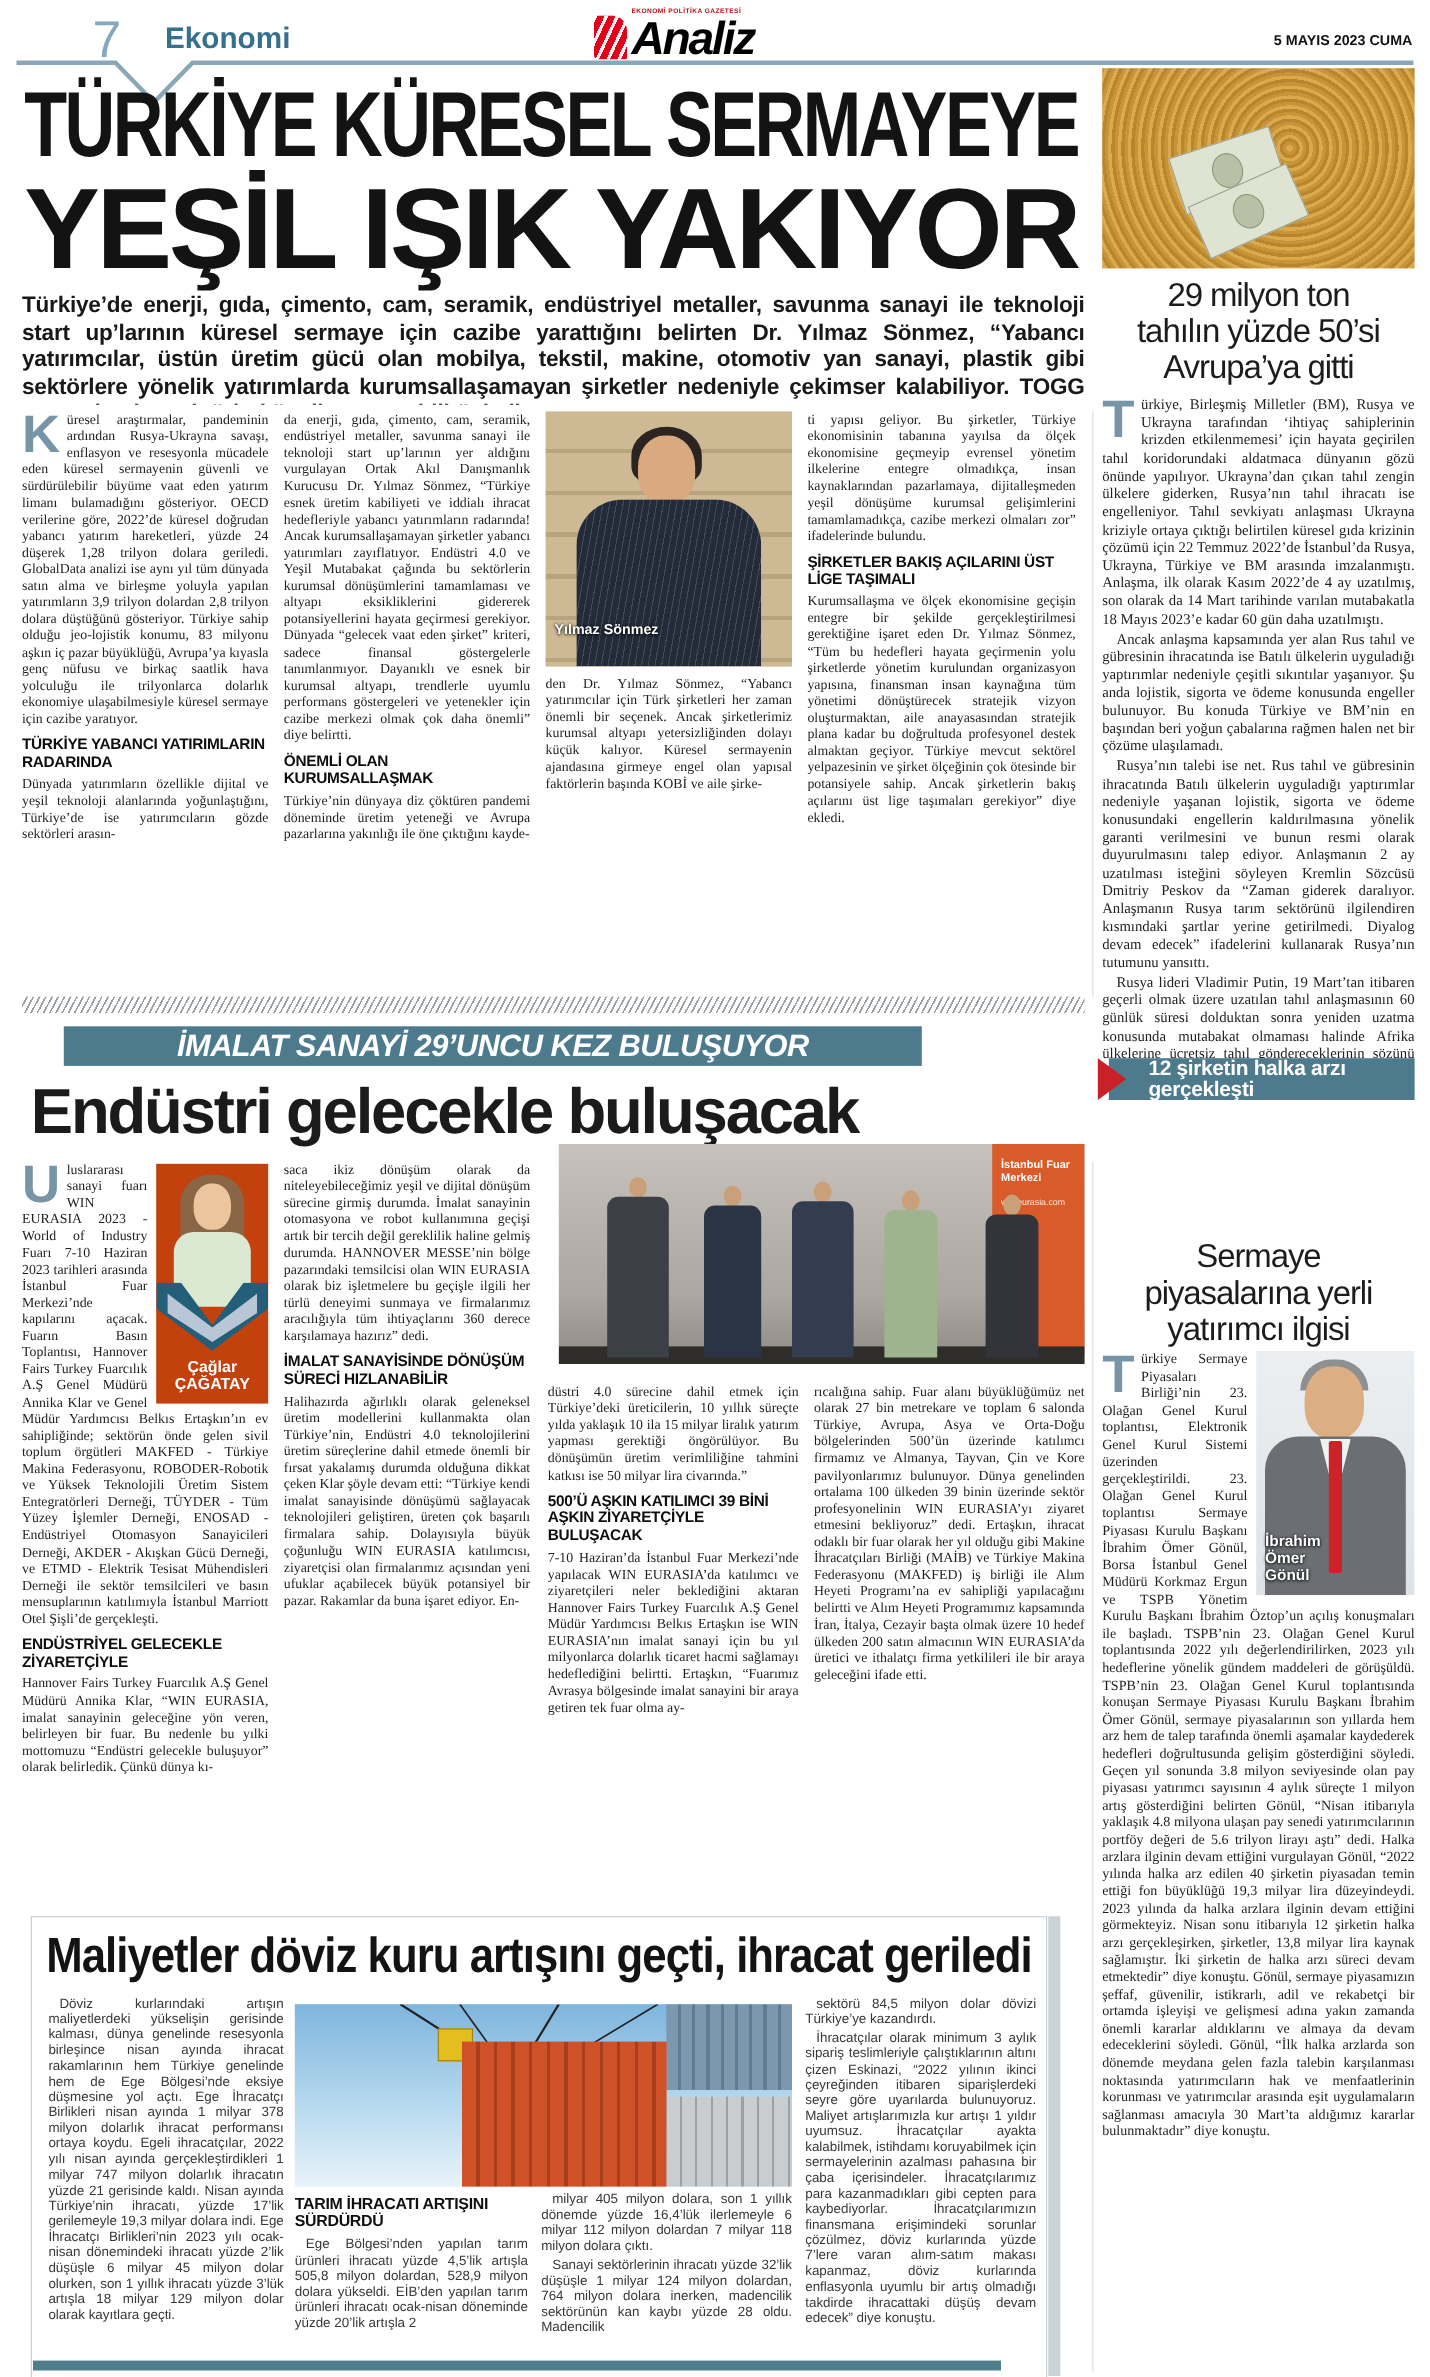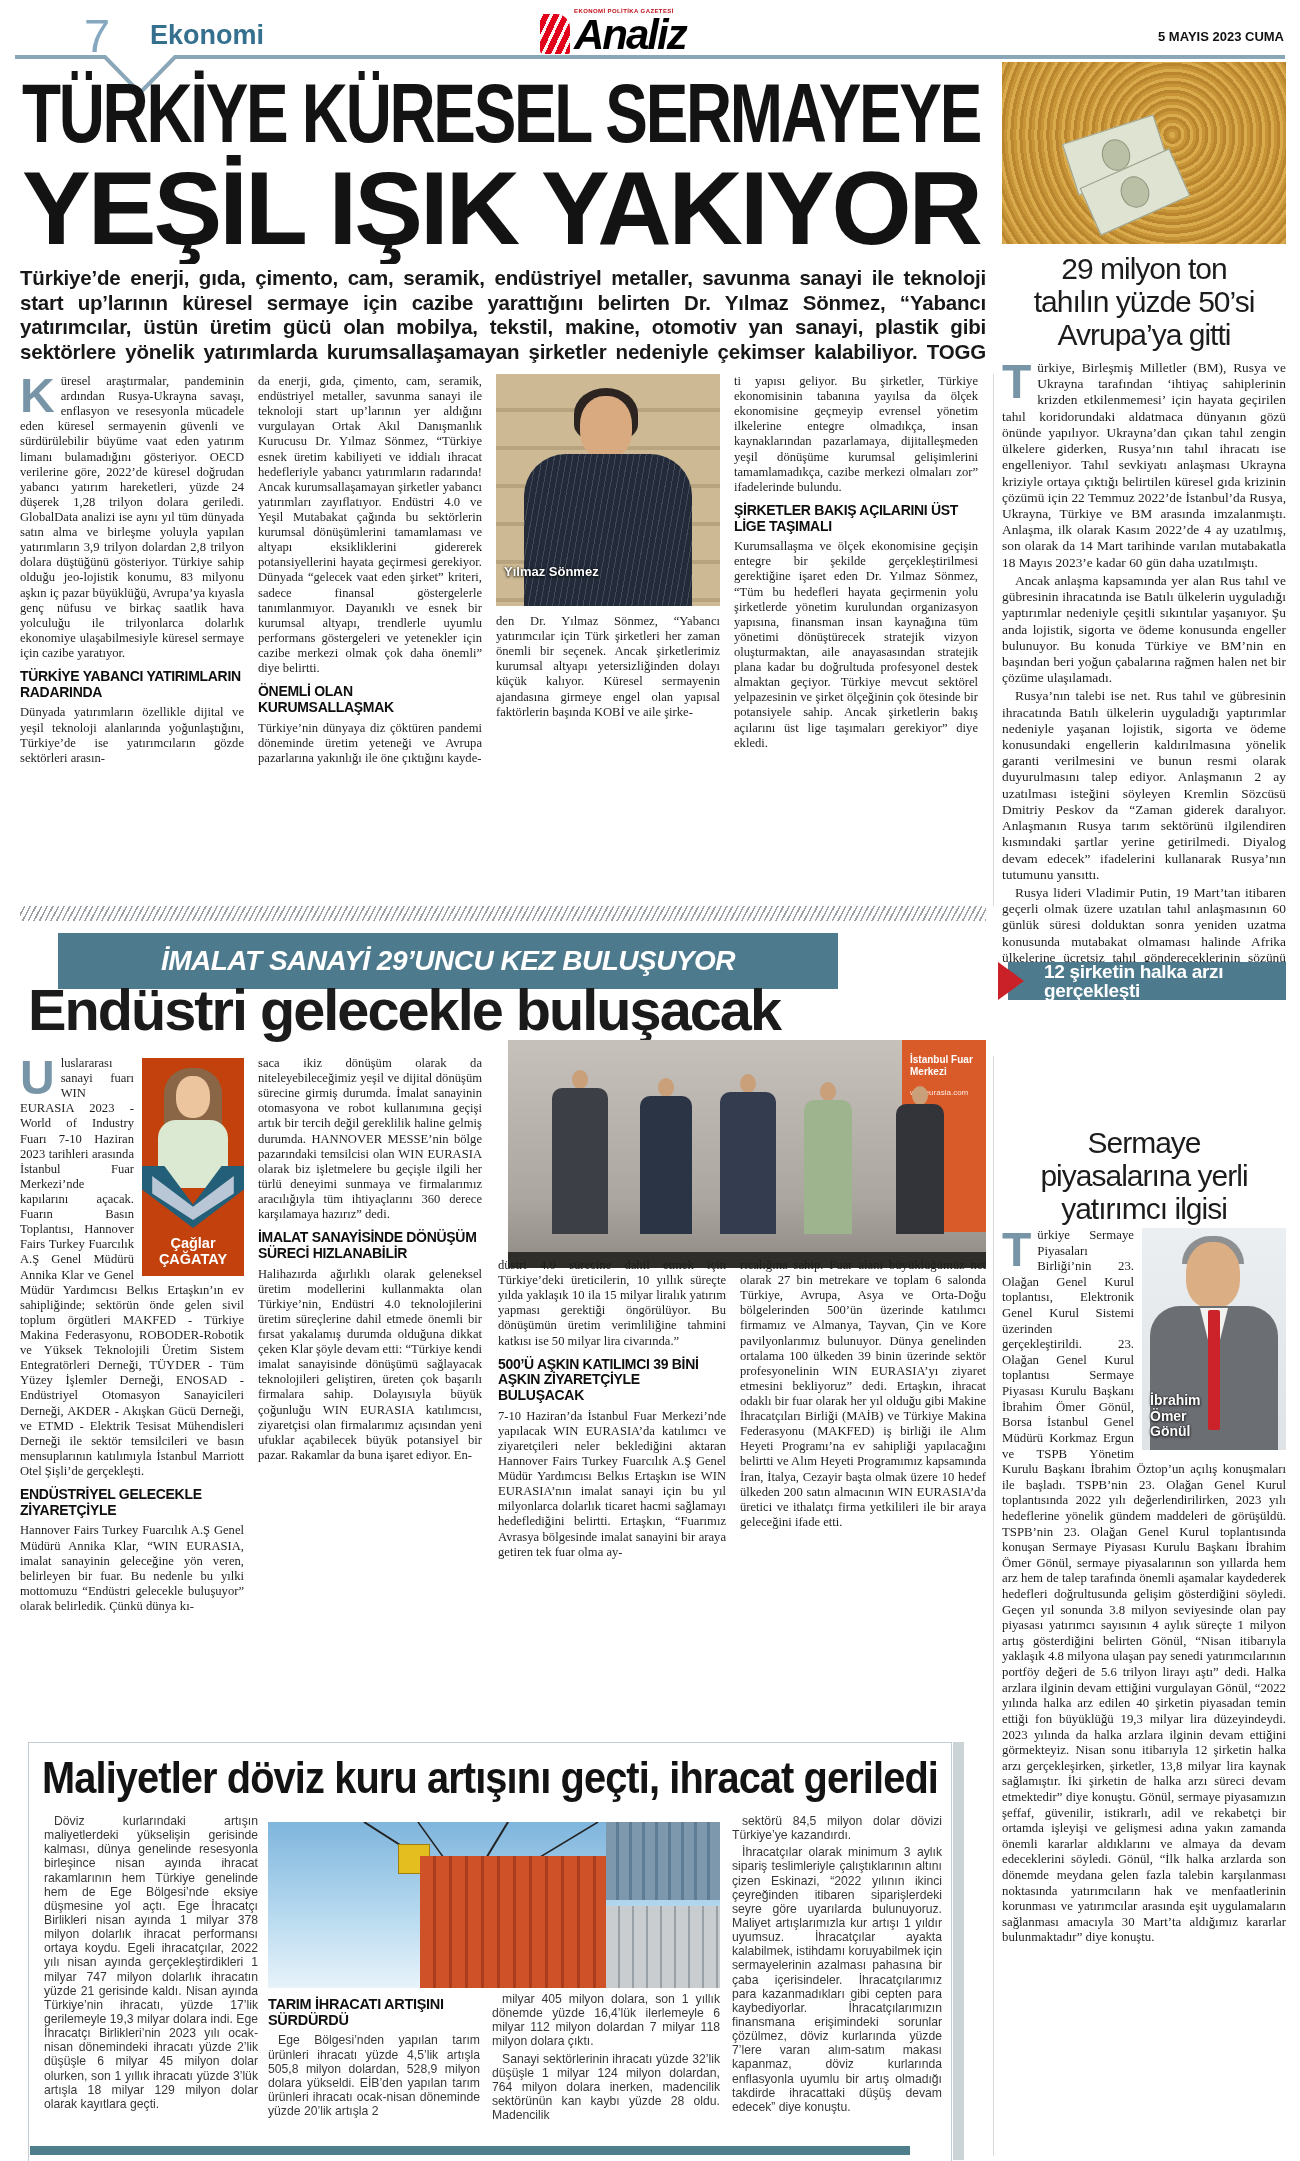--- a/index.html
+++ b/index.html
@@ -178,21 +178,21 @@
 
   <div class="abs ser clip" style="left:1002px;top:360px;width:284px;height:738px;font-size:13.4px;line-height:1.21;">
     <p class="first"><span class="dropcap">T</span><span>ürkiye, Birleşmiş Milletler (BM), Rusya ve Ukrayna tarafından ‘ihtiyaç sahiplerinin krizden etkilenmemesi’ için hayata geçirilen tahıl koridorundaki aldatmaca dünyanın gözü önünde yapılıyor. Ukrayna’dan çıkan tahıl zengin ülkelere giderken, Rusya’nın tahıl ihracatı ise engelleniyor. Tahıl sevkiyatı anlaşması Ukrayna kriziyle ortaya çıktığı belirtilen küresel gıda krizinin çözümü için 22 Temmuz 2022’de İstanbul’da Rusya, Ukrayna, Türkiye ve BM arasında imzalanmıştı. Anlaşma, ilk olarak Kasım 2022’de 4 ay uzatılmış, son olarak da 14 Mart tarihinde varılan mutabakatla 18 Mayıs 2023’e kadar 60 gün daha uzatılmıştı.</span></p>
     <p>Ancak anlaşma kapsamında yer alan Rus tahıl ve gübresinin ihracatında ise Batılı ülkelerin uyguladığı yaptırımlar nedeniyle çeşitli sıkıntılar yaşanıyor. Şu anda lojistik, sigorta ve ödeme konusunda engeller bulunuyor. Bu konuda Türkiye ve BM’nin en başından beri yoğun çabalarına rağmen halen net bir çözüme ulaşılamadı.</p>
     <p>Rusya’nın talebi ise net. Rus tahıl ve gübresinin ihracatında Batılı ülkelerin uyguladığı yaptırımlar nedeniyle yaşanan lojistik, sigorta ve ödeme konusundaki engellerin kaldırılmasına yönelik garanti verilmesini ve bunun resmi olarak duyurulmasını talep ediyor. Anlaşmanın 2 ay uzatılması isteğini söyleyen Kremlin Sözcüsü Dmitriy Peskov da “Zaman giderek daralıyor. Anlaşmanın Rusya tarım sektörünü ilgilendiren kısmındaki şartlar yerine getirilmedi. Diyalog devam edecek” ifadelerini kullanarak Rusya’nın tutumunu yansıttı.</p>
     <p>Rusya lideri Vladimir Putin, 19 Mart’tan itibaren geçerli olmak üzere uzatılan tahıl anlaşmasının 60 günlük süresi dolduktan sonra yeniden uzatma konusunda mutabakat olmaması halinde Afrika ülkelerine ücretsiz tahıl göndereceklerinin sözünü verdi.</p>
   </div>
 
   <div class="abs hatch" style="left:20px;top:906px;width:966px;height:15px;"></div>
 
-  <div class="abs banner" style="left:58px;top:933px;width:780px;height:56px;">
+  <div class="abs banner" style="left:58px;top:933px;width:780px;height:36px;">
     <div class="banner-text">İMALAT SANAYİ 29’UNCU KEZ BULUŞUYOR</div>
   </div>
 
   <svg class="abs" style="left:26px;top:976px;" width="770" height="70">
     <text x="2" y="54" class="hl hl3" textLength="752" lengthAdjust="spacingAndGlyphs">Endüstri gelecekle buluşacak</text>
   </svg>
 
   <div class="abs ser bodycol clip" style="left:20px;top:1056px;width:224px;height:672px;">
     <div class="card" style="float:right;width:102px;height:218px;margin:2px 0 6px 8px;position:relative;overflow:hidden;">
       <div style="position:absolute;left:0;top:0;right:0;height:130px;">
@@ -211,21 +211,21 @@
     <div class="subhead">ENDÜSTRİYEL GELECEKLE ZİYARETÇİYLE</div>
     <p class="first">Hannover Fairs Turkey Fuarcılık A.Ş Genel Müdürü Annika Klar, “WIN EURASIA, imalat sanayinin geleceğine yön veren, belirleyen bir fuar. Bu nedenle bu yılki mottomuzu “Endüstri gelecekle buluşuyor” olarak belirledik. Çünkü dünya kı-</p>
   </div>
 
   <div class="abs ser bodycol clip" style="left:258px;top:1056px;width:224px;height:672px;">
     <p class="first">saca ikiz dönüşüm olarak da niteleyebileceğimiz yeşil ve dijital dönüşüm sürecine girmiş durumda. İmalat sanayinin otomasyona ve robot kullanımına geçişi artık bir tercih değil gereklilik haline gelmiş durumda. HANNOVER MESSE’nin bölge pazarındaki temsilcisi olan WIN EURASIA olarak biz işletmelere bu geçişle ilgili her türlü deneyimi sunmaya ve firmalarımız aracılığıyla tüm ihtiyaçlarını 360 derece karşılamaya hazırız” dedi.</p>
     <div class="subhead">İMALAT SANAYİSİNDE DÖNÜŞÜM SÜRECİ HIZLANABİLİR</div>
     <p class="first">Halihazırda ağırlıklı olarak geleneksel üretim modellerini kullanmakta olan Türkiye’nin, Endüstri 4.0 teknolojilerini üretim süreçlerine dahil etmede önemli bir fırsat yakalamış durumda olduğuna dikkat çeken Klar şöyle devam etti: “Türkiye kendi imalat sanayisinde dönüşümü sağlayacak teknolojileri geliştiren, üreten çok başarılı firmalara sahip. Dolayısıyla büyük çoğunluğu WIN EURASIA katılımcısı, ziyaretçisi olan firmalarımız açısından yeni ufuklar açabilecek büyük potansiyel bir pazar. Rakamlar da buna işaret ediyor. En-</p>
   </div>
 
-  <div class="ph fairbg" style="left:508px;top:1040px;width:478px;height:228px;">
+  <div class="ph fairbg" style="left:508px;top:1040px;width:478px;height:200px;">
     <div class="orangepanel" style="left:394px;top:0;width:84px;height:192px;padding:14px 6px 0 8px;box-sizing:border-box;">
       <div class="fair-label1">İstanbul Fuar Merkezi</div>
       <div class="fair-label2" style="margin-top:10px;">win-eurasia.com</div>
     </div>
     <div class="floor"></div>
     <div class="fig-head" style="left:64px;top:30px;"></div>
     <div class="fig-body" style="left:44px;top:48px;width:56px;height:146px;background:#3c3f46;"></div>
     <div class="fig-head" style="left:150px;top:38px;"></div>
     <div class="fig-body" style="left:132px;top:56px;width:52px;height:138px;background:#2b3444;"></div>
     <div class="fig-head" style="left:232px;top:34px;"></div>

